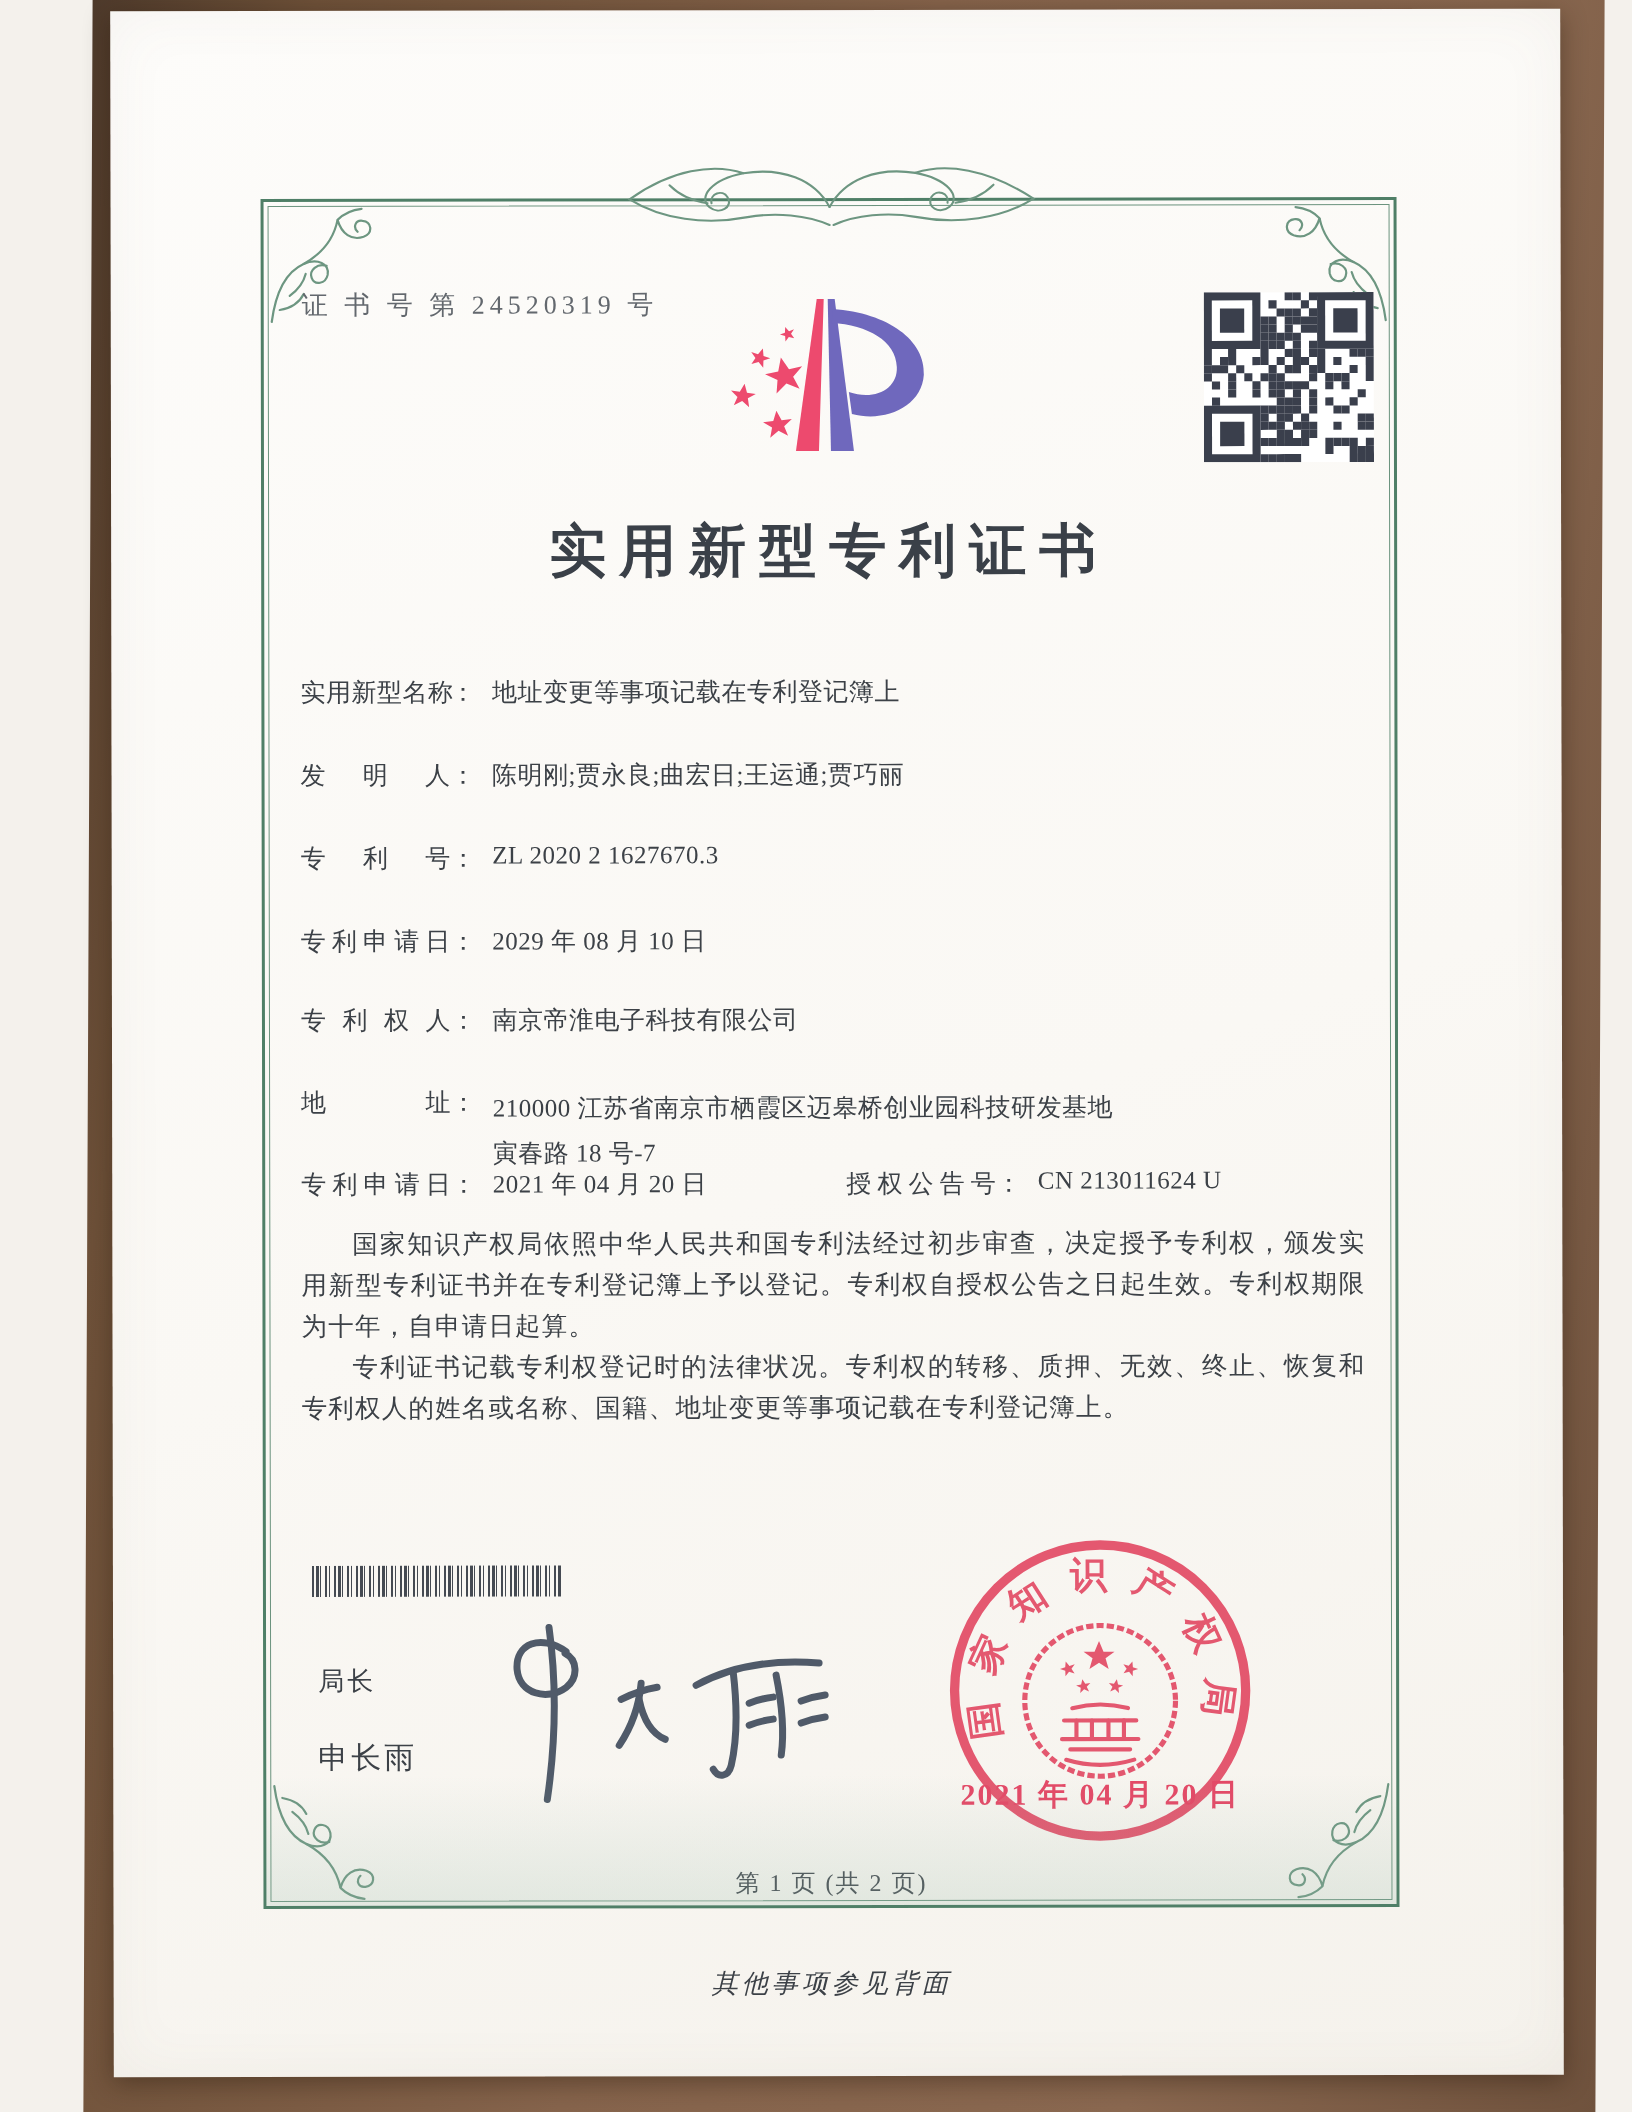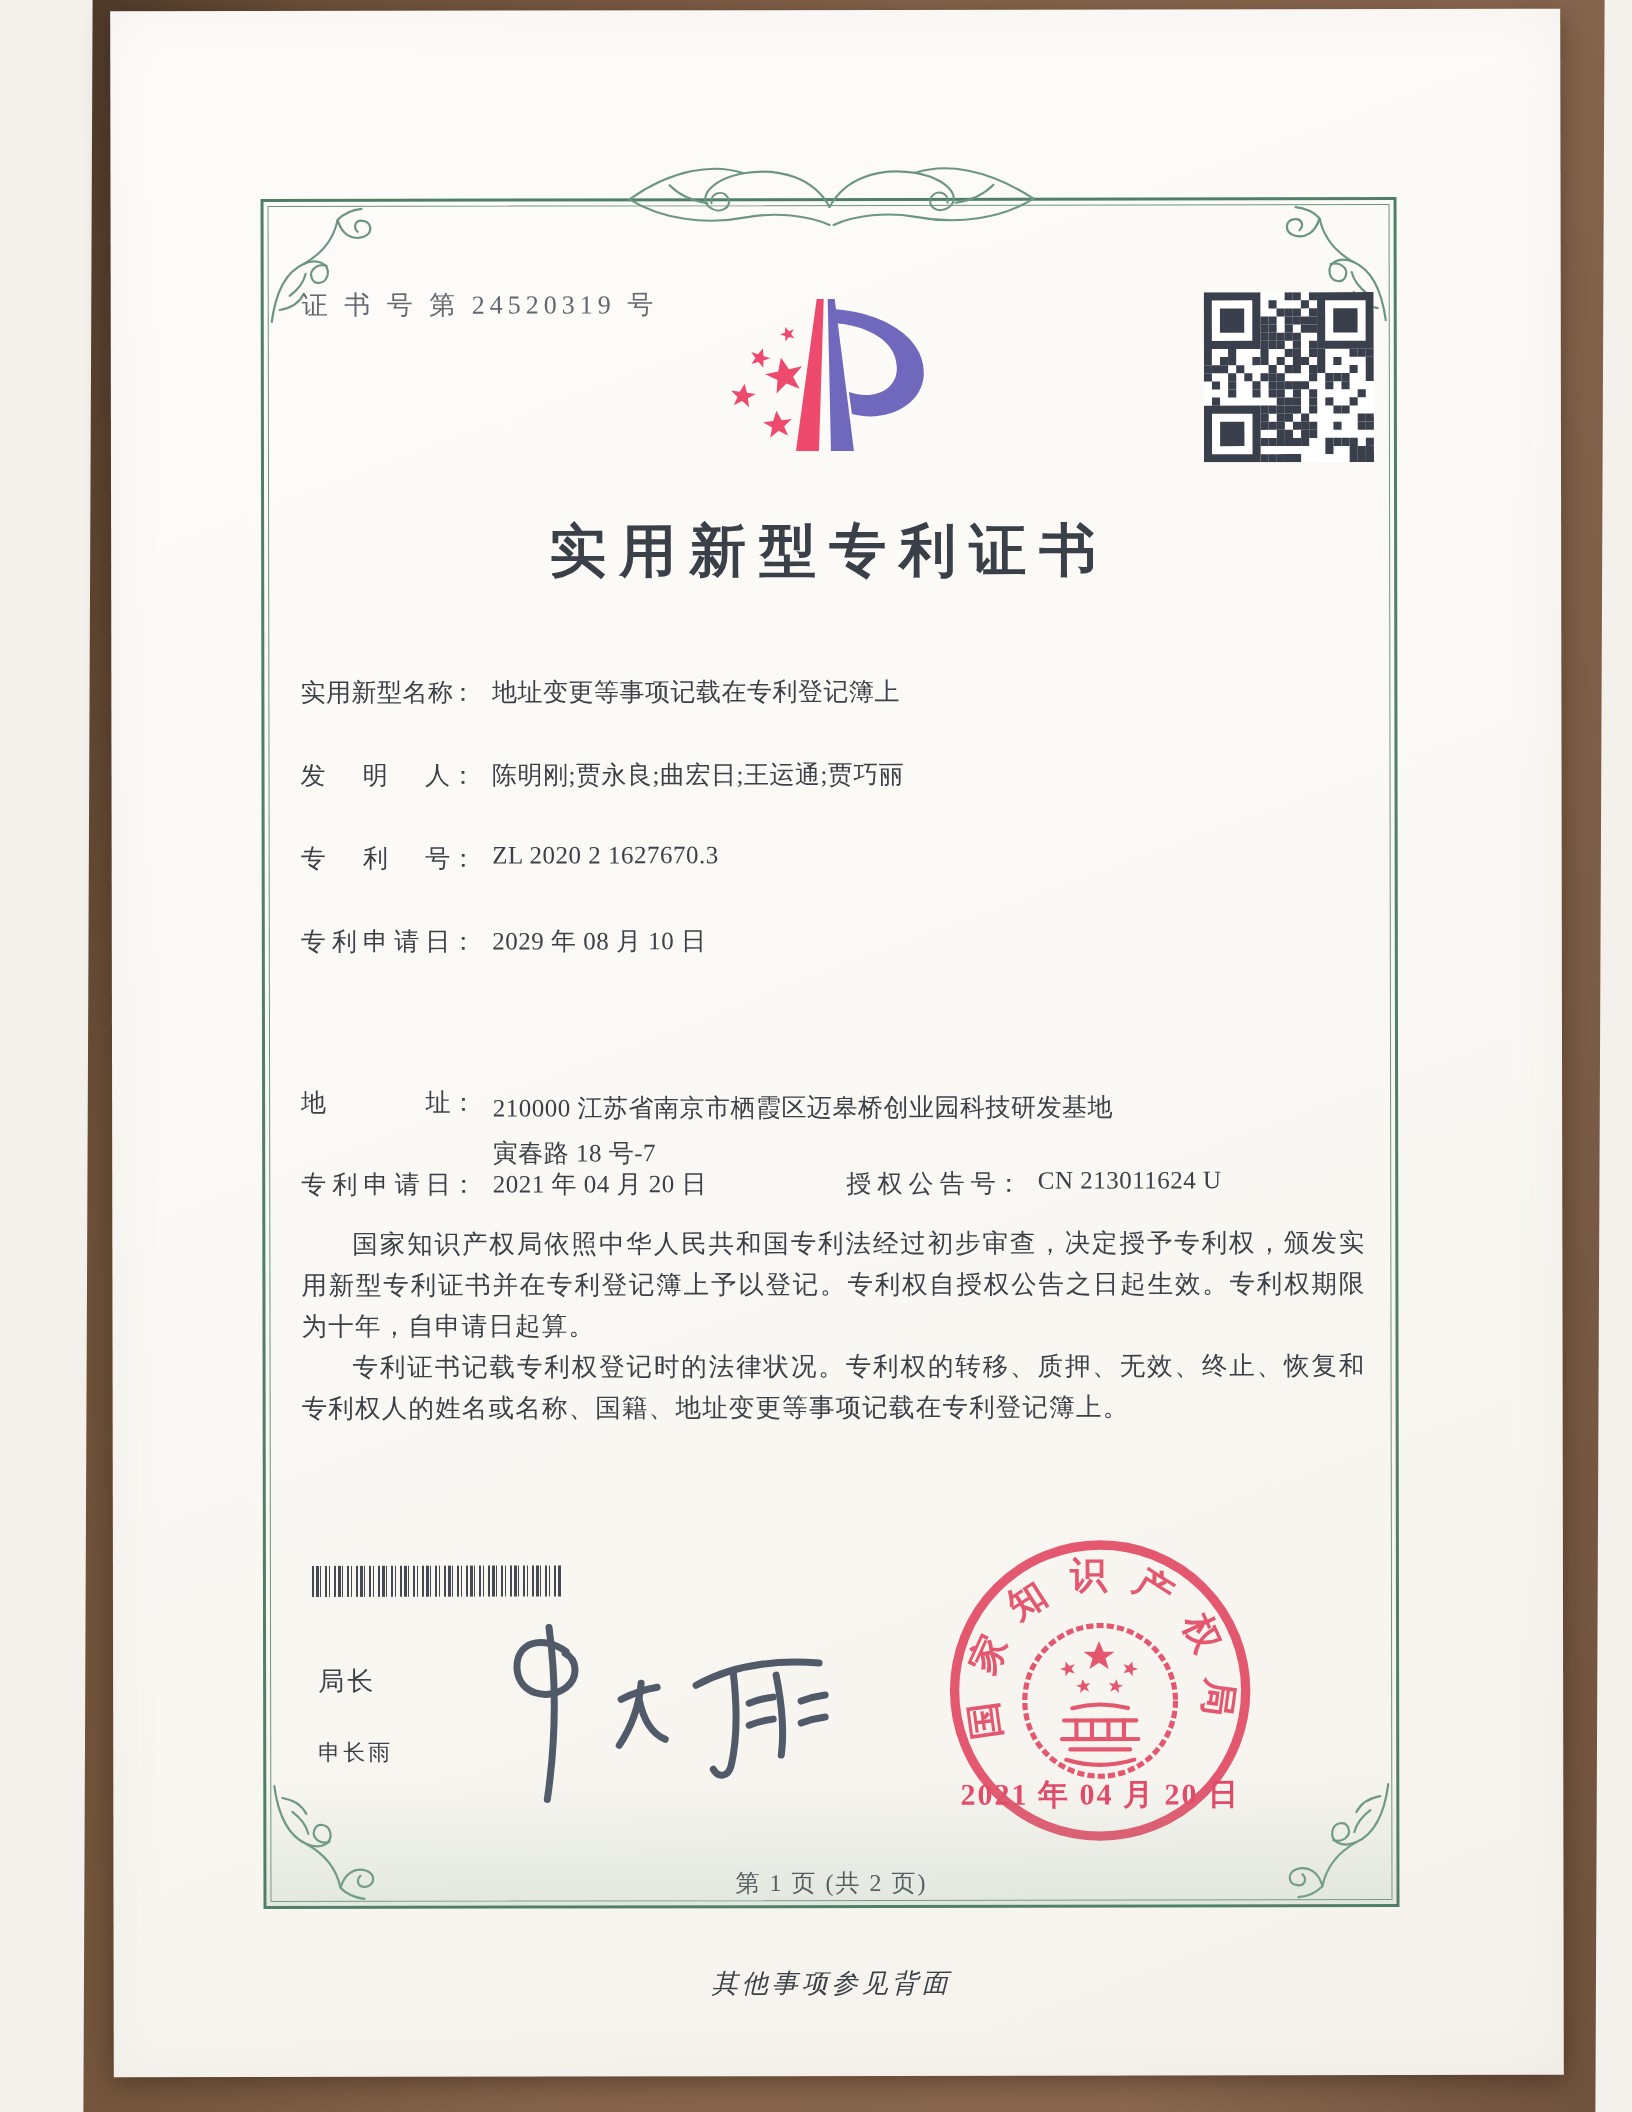--- a/index.html
+++ b/index.html
@@ -61,21 +61,21 @@
     position:absolute;left:46px;top:1364px;width:250px;height:31px;
     background:
       repeating-linear-gradient(90deg,
         #454a52 0 2px,transparent 2px 4px,
         #454a52 4px 7px,transparent 7px 8px,
         #454a52 8px 9px,transparent 9px 13px,
         #454a52 13px 15px,transparent 15px 17px,
         #454a52 17px 18px,transparent 18px 22px);
   }
   .signer-title{position:absolute;left:52px;top:1462px;font-size:26px;color:#3c4147;letter-spacing:3px;}
-  .signer-name{position:absolute;left:52px;top:1536px;font-size:22px;color:#3c4147;letter-spacing:3px;}
+  .signer-name{position:absolute;left:52px;top:1536px;font-size:30px;color:#3c4147;letter-spacing:3px;}
   .sig-svg{position:absolute;left:205px;top:1420px;}
   .seal-svg{position:absolute;left:674px;top:1330px;mix-blend-mode:multiply;opacity:.93;}
   .seal-date{
     position:absolute;left:654px;top:1574px;width:360px;text-align:center;
     font-size:30px;color:#e44866;letter-spacing:2px;font-weight:600;white-space:nowrap;
   }
   .page-info{position:absolute;left:0;top:1666px;width:100%;text-align:center;font-size:24px;color:#474c52;letter-spacing:2px;}
   .back-note{
     position:absolute;left:150px;top:1956px;width:1136px;text-align:center;
     font-size:26px;color:#3c4147;letter-spacing:4px;font-style:italic;
@@ -327,20 +327,23 @@
     </div>
     <div class="row" style="top:557px">
       <span class="flabel">发明人</span><span class="colon">：</span><span class="val">陈明刚;贾永良;曲宏日;王运通;贾巧丽</span>
     </div>
     <div class="row" style="top:640px">
       <span class="flabel">专利号</span><span class="colon">：</span><span class="val">ZL 2020 2 1627670.3</span>
     </div>
     <div class="row" style="top:723px">
       <span class="flabel">专利申请日</span><span class="colon">：</span><span class="val">2029 年 08 月 10 日</span>
     </div>
+    <div class="row" style="top:802px">
+      <span class="flabel">专利权人</span><span class="colon">：</span><span class="val">南京帝淮电子科技有限公司</span>
+    </div>
     <div class="row" style="top:884px">
       <span class="flabel">地址</span><span class="colon">：</span><span class="addr-lines"><span>210000 江苏省南京市栖霞区迈皋桥创业园科技研发基地</span><br><span>寅春路 18 号-7</span></span>
     </div>
     <div class="row" style="top:966px">
       <span class="flabel">专利申请日</span><span class="colon">：</span><span class="val">2021 年 04 月 20 日</span>
       <span class="grant-group2">
         <span class="flabel">授权公告号</span><span class="colon">：</span><span class="val">CN 213011624 U</span>
       </span>
     </div>
 

